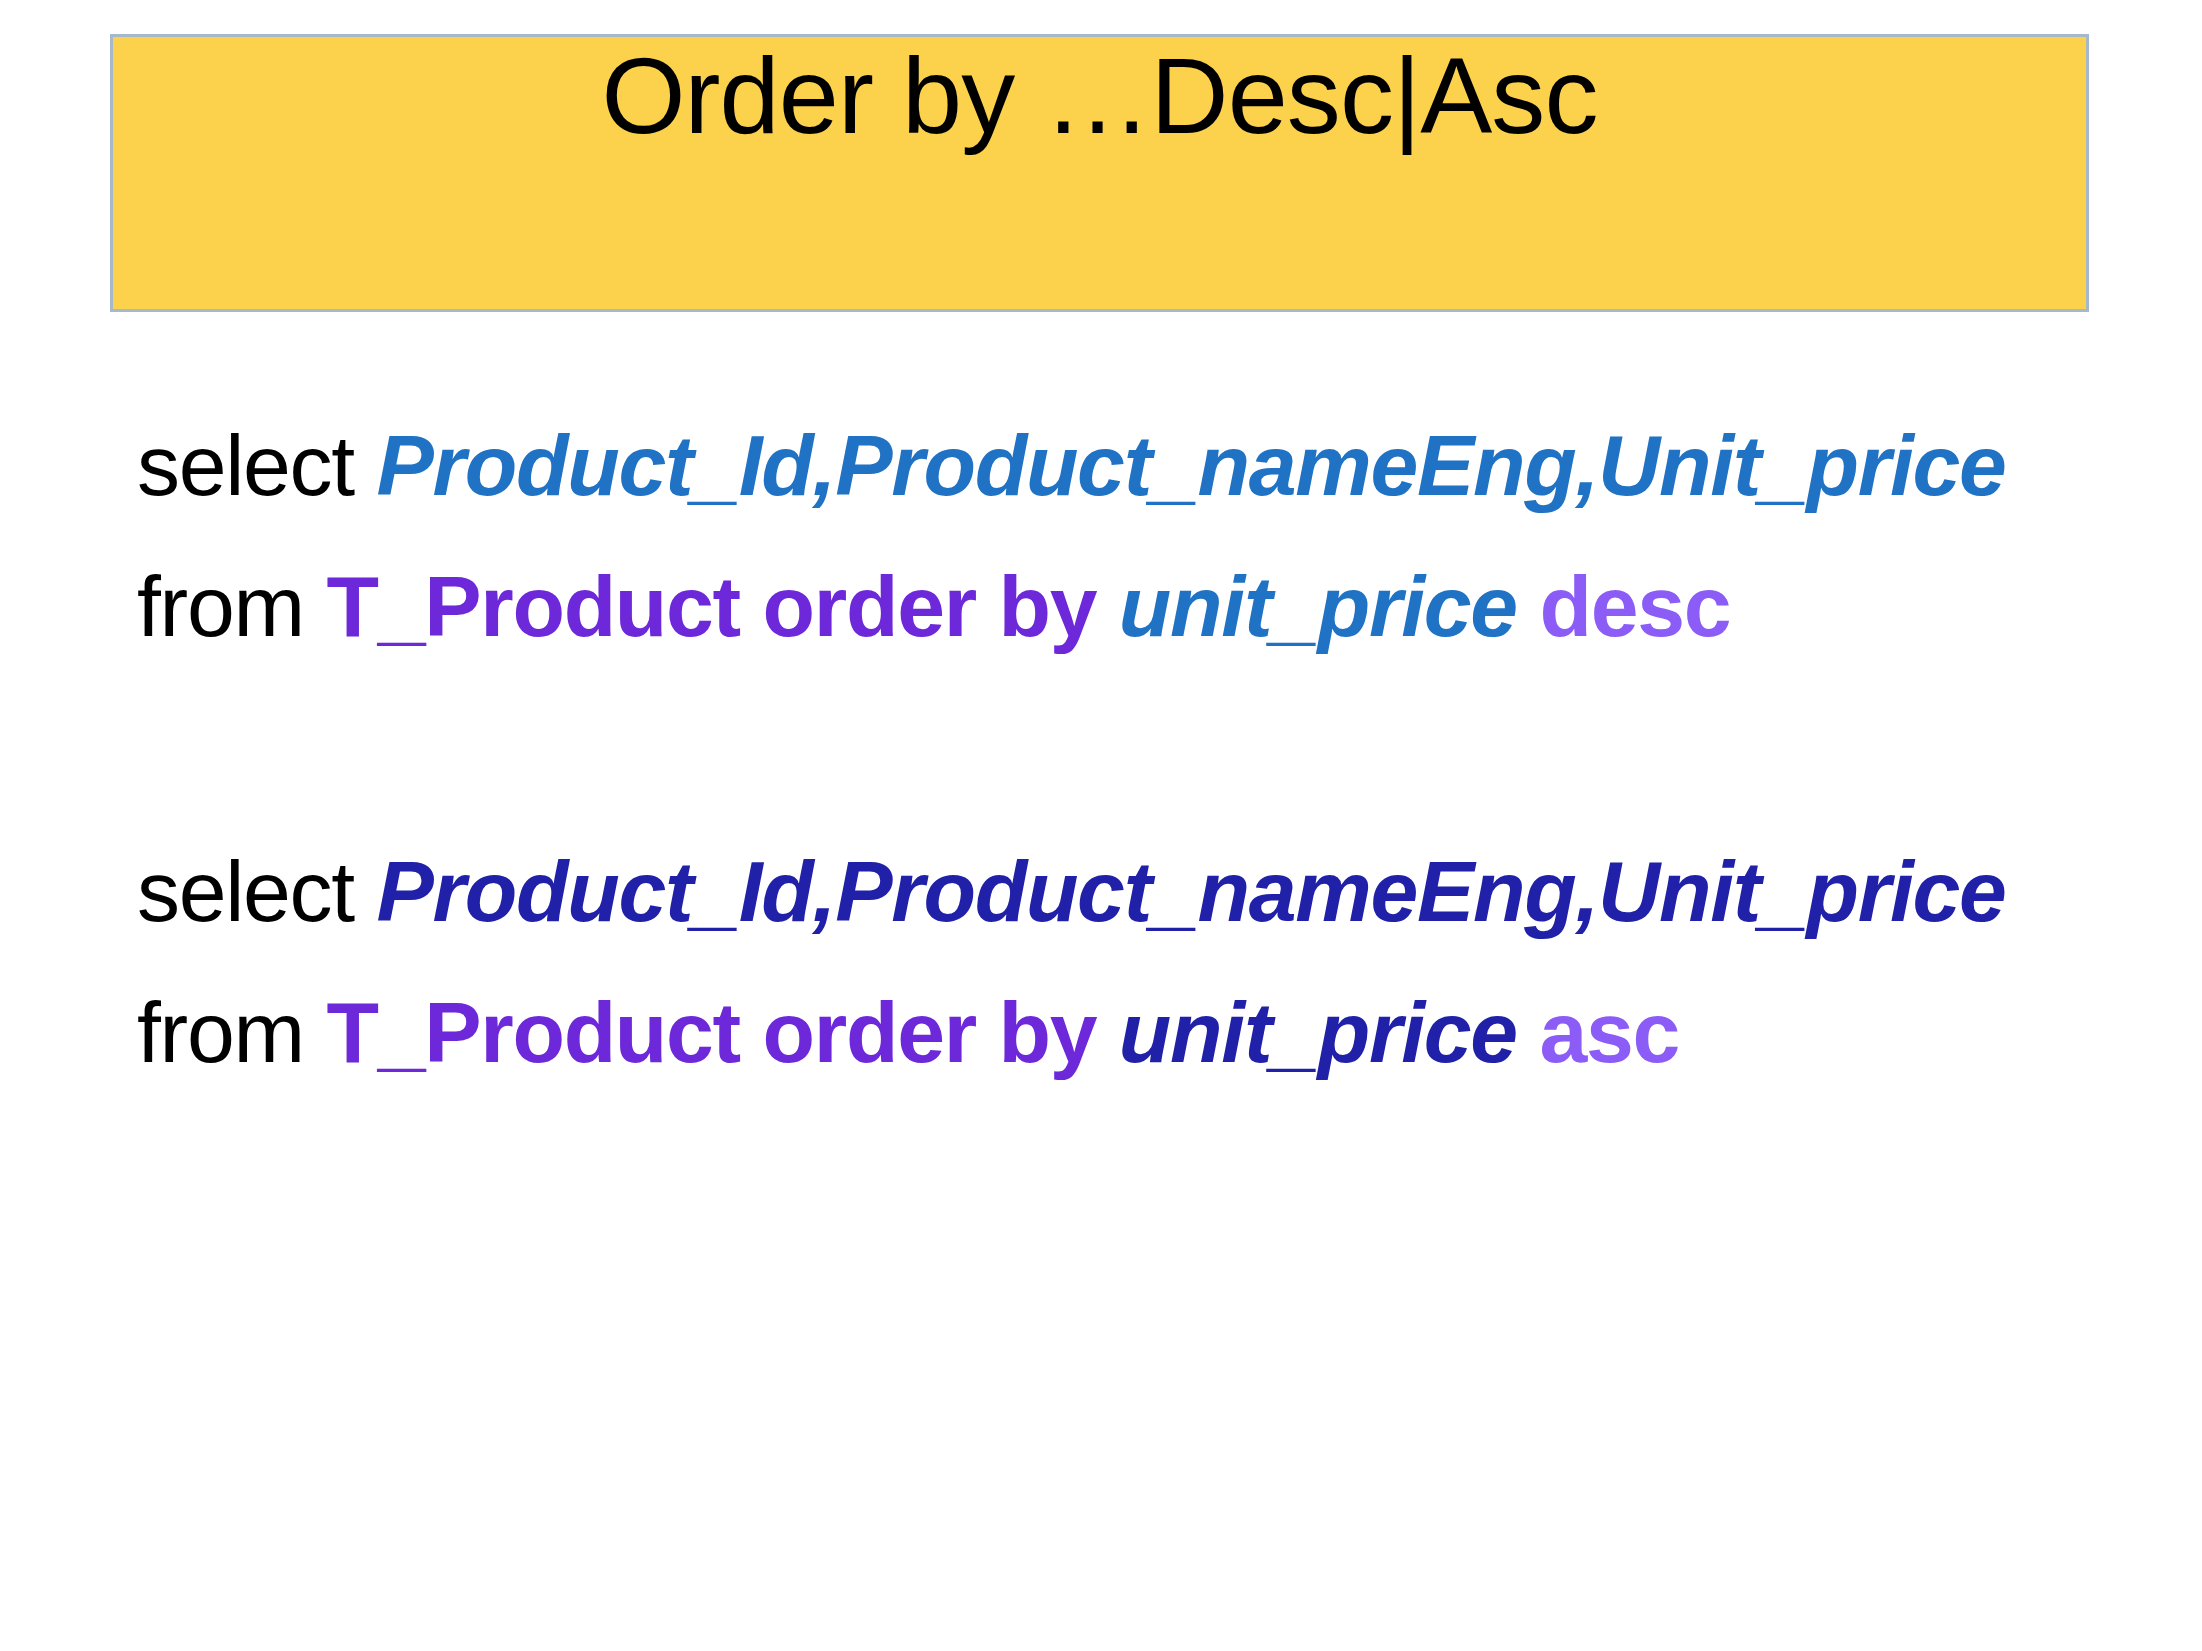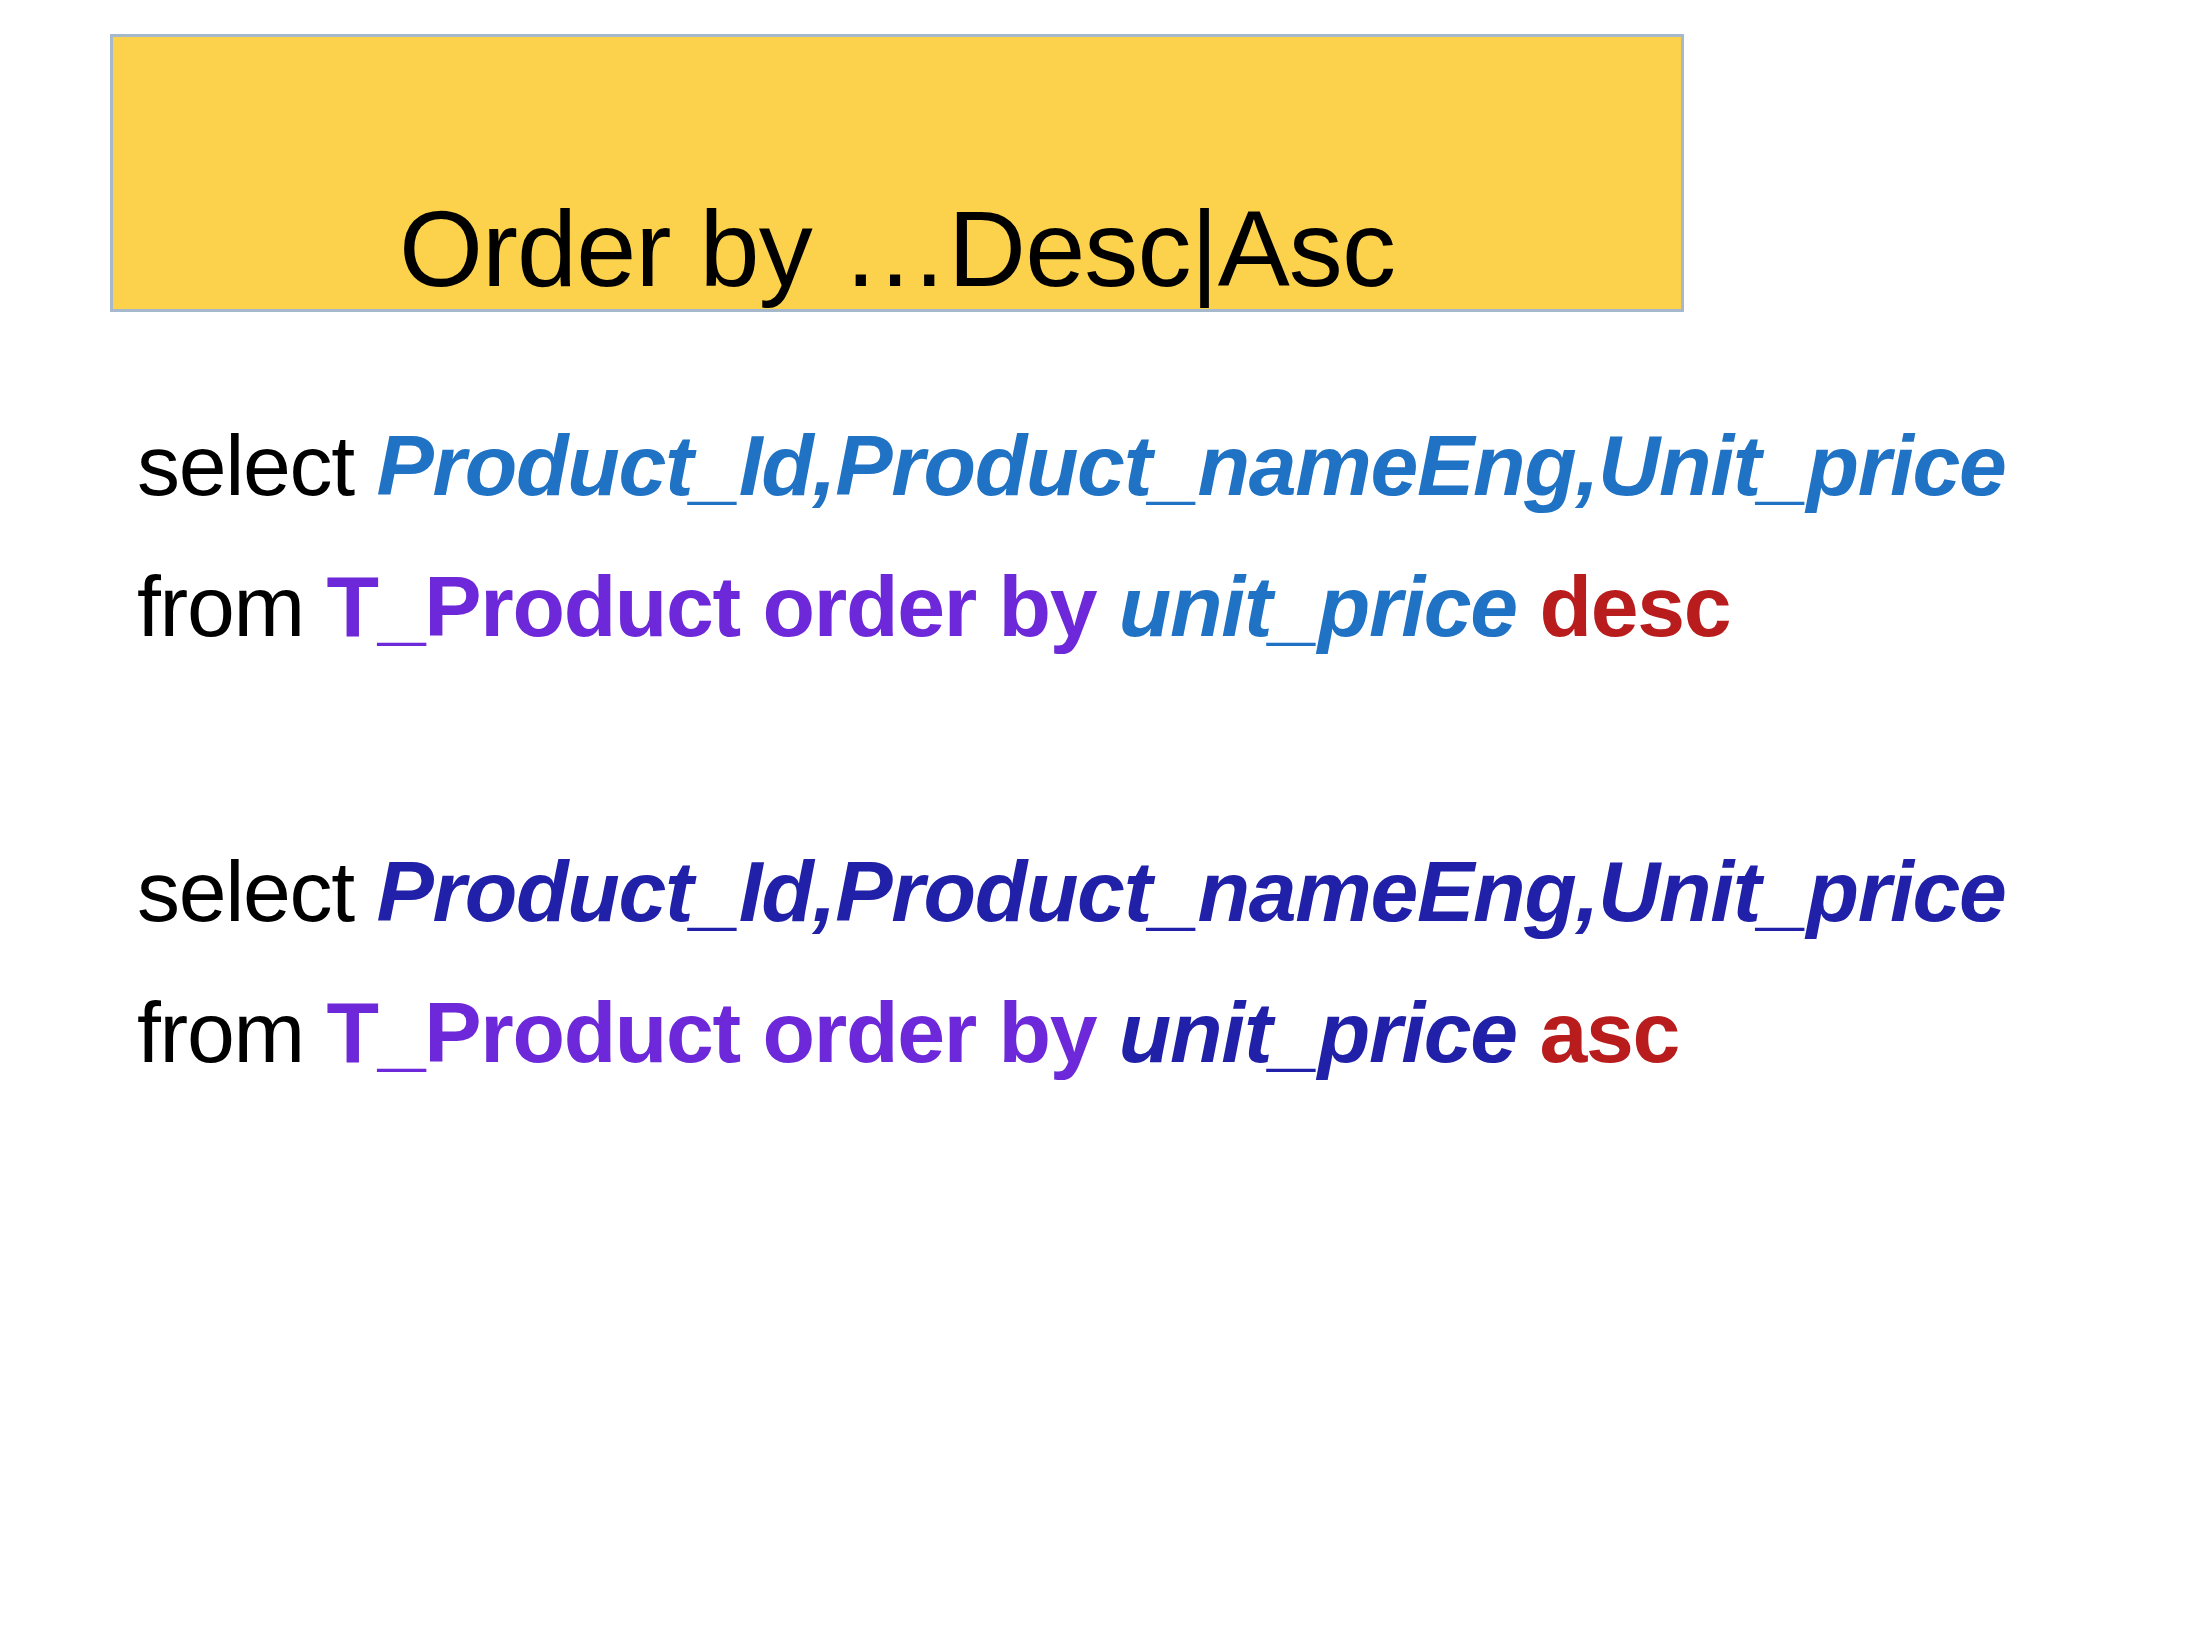--- a/index.html
+++ b/index.html
@@ -22,27 +22,27 @@
     position: absolute;
     inset: 0;
     background: #ffffff;
   }
 
   
   .title-banner {
     position: absolute;
     left: 110px;
     top: 34px;
-    width: 1574px;
+    width: 1979px;
     height: 278px;
     background: #FCD24D;
     border: 3.4px solid #A6B8CB;
     box-sizing: border-box;
     display: flex;
-    align-items: flex-end;
+    align-items: flex-start;
     justify-content: center;
   }
   .title-text {
     font-family: "Liberation Sans", "DejaVu Sans", sans-serif;
     font-size: 108px;
     font-weight: 400;
     color: #000000;
     line-height: 1.1;
     letter-spacing: -0.9px;
     white-space: nowrap;
@@ -100,21 +100,21 @@
     color: #1F72C4;
   }
   .tok-field-navy {
     font-weight: bold;
     font-style: italic;
     color: #2020A8;
   }
   .tok-keyword-red {
     font-weight: bold;
     font-style: normal;
-    color: #b91c1c;
+    color: #8b5cf6;
   }
   .sp { white-space: pre; }
 </style>
 </head>
 <body>
 
 <div class="slide">
 
   <div class="title-banner">
     <div class="title-text">Order by …Desc|Asc</div>

